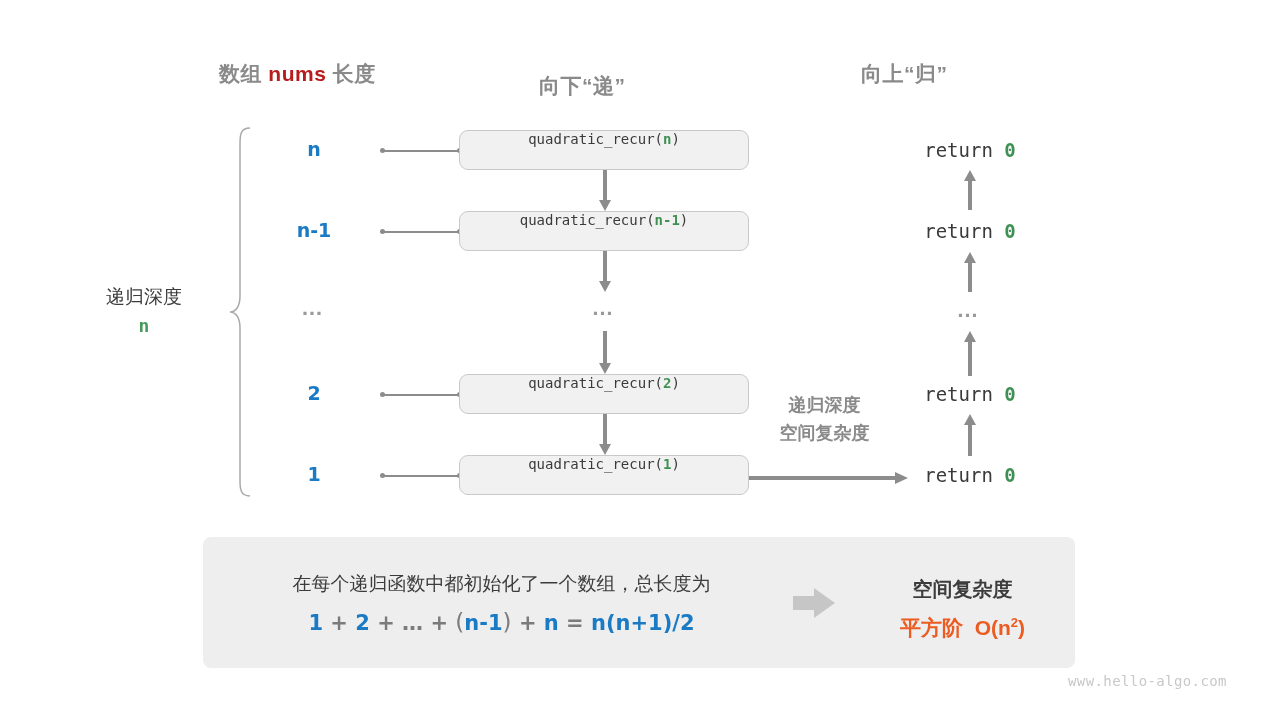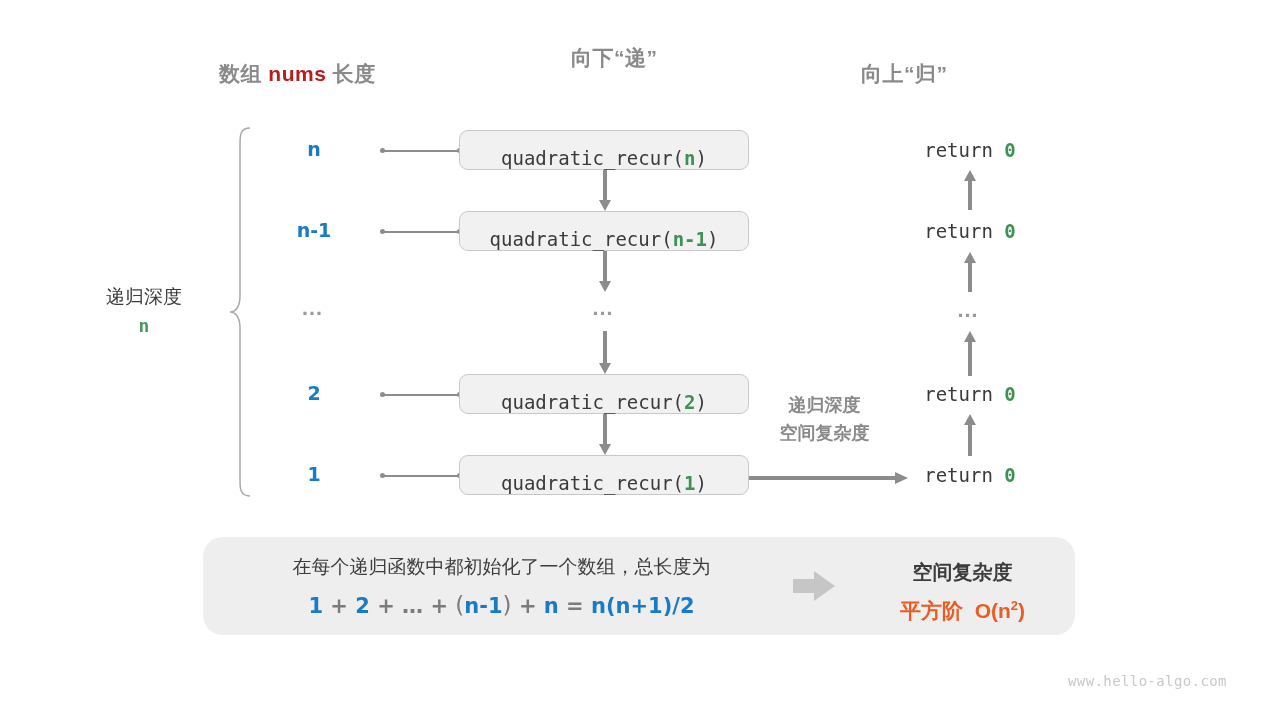--- a/index.html
+++ b/index.html
@@ -24,21 +24,21 @@
   .col-header {
     position: absolute;
     font-size: 21px;
     font-weight: bold;
     color: #8a8a8a;
     white-space: nowrap;
     letter-spacing: 0.5px;
   }
   .col-header .blue { color: #b91c1c; }
   #hdr-array  { left: 219px; top: 60px; }
-  #hdr-down   { left: 539px; top: 44px; margin-left: 32px; }
+  #hdr-down   { left: 539px; top: 72px; }
   #hdr-up     { left: 861px; top: 60px; }
 
   
   .brace {
     position: absolute;
     left: 228px;
     top: 126px;
     width: 26px;
     height: 372px;
   }
@@ -119,24 +119,24 @@
     position: absolute;
     left: 459px;
     top: 0px;
     width: 290px;
     height: 40px;
     box-sizing: border-box;
     background: #f1f1f1;
     border: 1.4px solid #c9c9c9;
     border-radius: 9px;
     display: flex;
-    align-items: flex-end;
+    align-items: flex-start;
     justify-content: center;
     font-family: "DejaVu Sans Mono", "Liberation Mono", monospace;
-    font-size: 19px;
+    font-size: 14px;
     color: #3a3a3a;
     white-space: pre;
   }
   .fn-box .arg { color: #3f9153; font-weight: bold; }
 
   
   .down-arrow {
     position: absolute;
     left: 601px;
     width: 7px;
@@ -272,24 +272,24 @@
     border-bottom: 6px solid transparent;
     border-left: 13px solid #8c8c8c;
   }
 
   
   .summary {
     position: absolute;
     left: 203px;
     top: 537px;
     width: 872px;
-    height: 98px;
+    height: 131px;
     box-sizing: border-box;
     background: #eeeeee;
-    border-radius: 20px;
+    border-radius: 8px;
     display: flex;
     align-items: center;
   }
   .summary-left {
     width: 575px;
     padding-left: 22px;
     box-sizing: border-box;
     text-align: center;
   }
   .summary-line1 {

